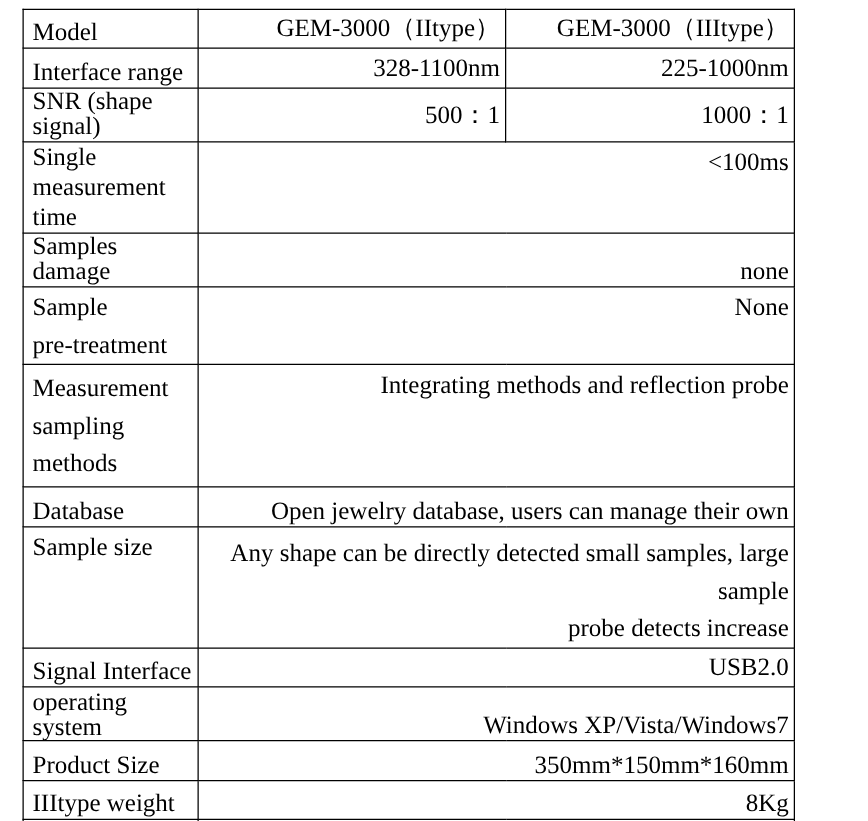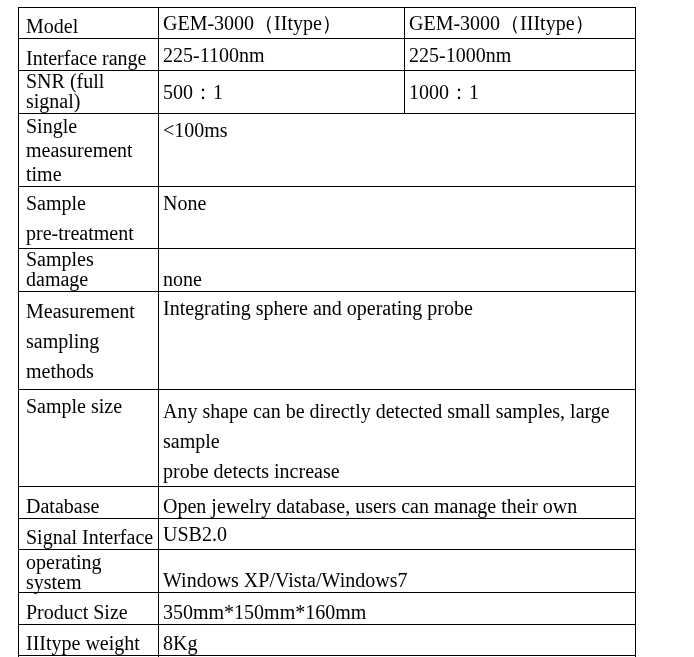--- a/index.html
+++ b/index.html
@@ -1,21 +1,21 @@
 <!DOCTYPE html>
 <html><head>
 <meta charset="utf-8">
 <style>
   html, body { margin: 0; padding: 0; background: #ffffff; }
   body { width: 694px; height: 657px; position: relative; overflow: hidden;
          font-family: "Liberation Serif", "DejaVu Serif", serif; color: #000; }
   table.spec { position: absolute; left: 18px; top: 7px; border-collapse: collapse;
                width: 617px; table-layout: fixed; font-size: 20px; padding-left: 28px; }
   table.spec td { border: 1.3px solid #000; padding: 0 0 0 7px; vertical-align: middle; line-height: 20px; }
-  table.spec td.val { text-align: left; padding: 0 4px; }
+  table.spec td.val { text-align: right; padding: 0 4px; }
   td.lbl { text-align: left; }
   col.c1 { width: 140px; }
   col.c2 { width: 246px; }
   col.c3 { width: 231px; }
   .top { vertical-align: top !important; padding-top: 6px !important; margin-top: 48px; }
   .lh30 { line-height: 30px !important; }
   .lh24 { line-height: 24px !important; margin-top: 24px; }
   .bottom { vertical-align: bottom !important; padding-bottom: 2px !important; }
 </style>
 </head>
@@ -28,65 +28,65 @@
       <col class="c3">
     </colgroup>
   <tbody>
       <tr style="height:31px">
     <td class="lbl bottom">Model</td>
     <td class="val">GEM-3000（IItype）</td>
     <td class="val">GEM-3000（IIItype）</td>
   </tr>
   <tr style="height:32px">
     <td class="lbl bottom">Interface range</td>
-    <td class="val">225-1100nm</td>
+    <td class="val">328-1100nm</td>
     <td class="val">225-1000nm</td>
   </tr>
   <tr style="height:31px">
-    <td class="lbl bottom">SNR (full signal)</td>
+    <td class="lbl bottom">SNR (shape signal)</td>
     <td class="val">500：1</td>
     <td class="val">1000：1</td>
   </tr>
   <tr style="height:73px">
     <td class="lbl lh24">
       <div>Single</div>
       <div>measurement</div>
       <div>time</div>
     </td>
     <td class="val top" colspan="2">&lt;100ms</td>
   </tr>
+  <tr style="height:32px">
+    <td class="lbl bottom">Samples damage</td>
+    <td class="val bottom" colspan="2">none</td>
+  </tr>
   <tr style="height:62px">
     <td class="lbl lh30">
       <div>Sample</div>
       <div>pre-treatment</div>
     </td>
     <td class="val top" colspan="2">None</td>
   </tr>
-  <tr style="height:32px">
-    <td class="lbl bottom">Samples damage</td>
-    <td class="val bottom" colspan="2">none</td>
-  </tr>
   <tr style="height:98px">
     <td class="lbl lh30">
       <div>Measurement</div>
       <div>sampling</div>
       <div>methods</div>
     </td>
-    <td class="val top" colspan="2">Integrating sphere and operating probe</td>
+    <td class="val top" colspan="2">Integrating methods and reflection probe</td>
+  </tr>
+  <tr style="height:32px">
+    <td class="lbl bottom">Database</td>
+    <td class="val bottom" colspan="2">Open jewelry database, users can manage their own</td>
   </tr>
   <tr style="height:61px">
     <td class="lbl top">Sample size</td>
     <td class="val top lh30" colspan="2">
       <div>Any shape can be directly detected small samples, large sample</div>
       <div>probe detects increase</div>
     </td>
-  </tr>
-  <tr style="height:32px">
-    <td class="lbl bottom">Database</td>
-    <td class="val bottom" colspan="2">Open jewelry database, users can manage their own</td>
   </tr>
   <tr style="height:31px">
     <td class="lbl bottom">Signal Interface</td>
     <td class="val" colspan="2">USB2.0</td>
   </tr>
   <tr style="height:32px">
     <td class="lbl top" style="padding-top:2px !important">operating system</td>
     <td class="val bottom" colspan="2">Windows XP/Vista/Windows7</td>
   </tr>
   <tr style="height:32px">

